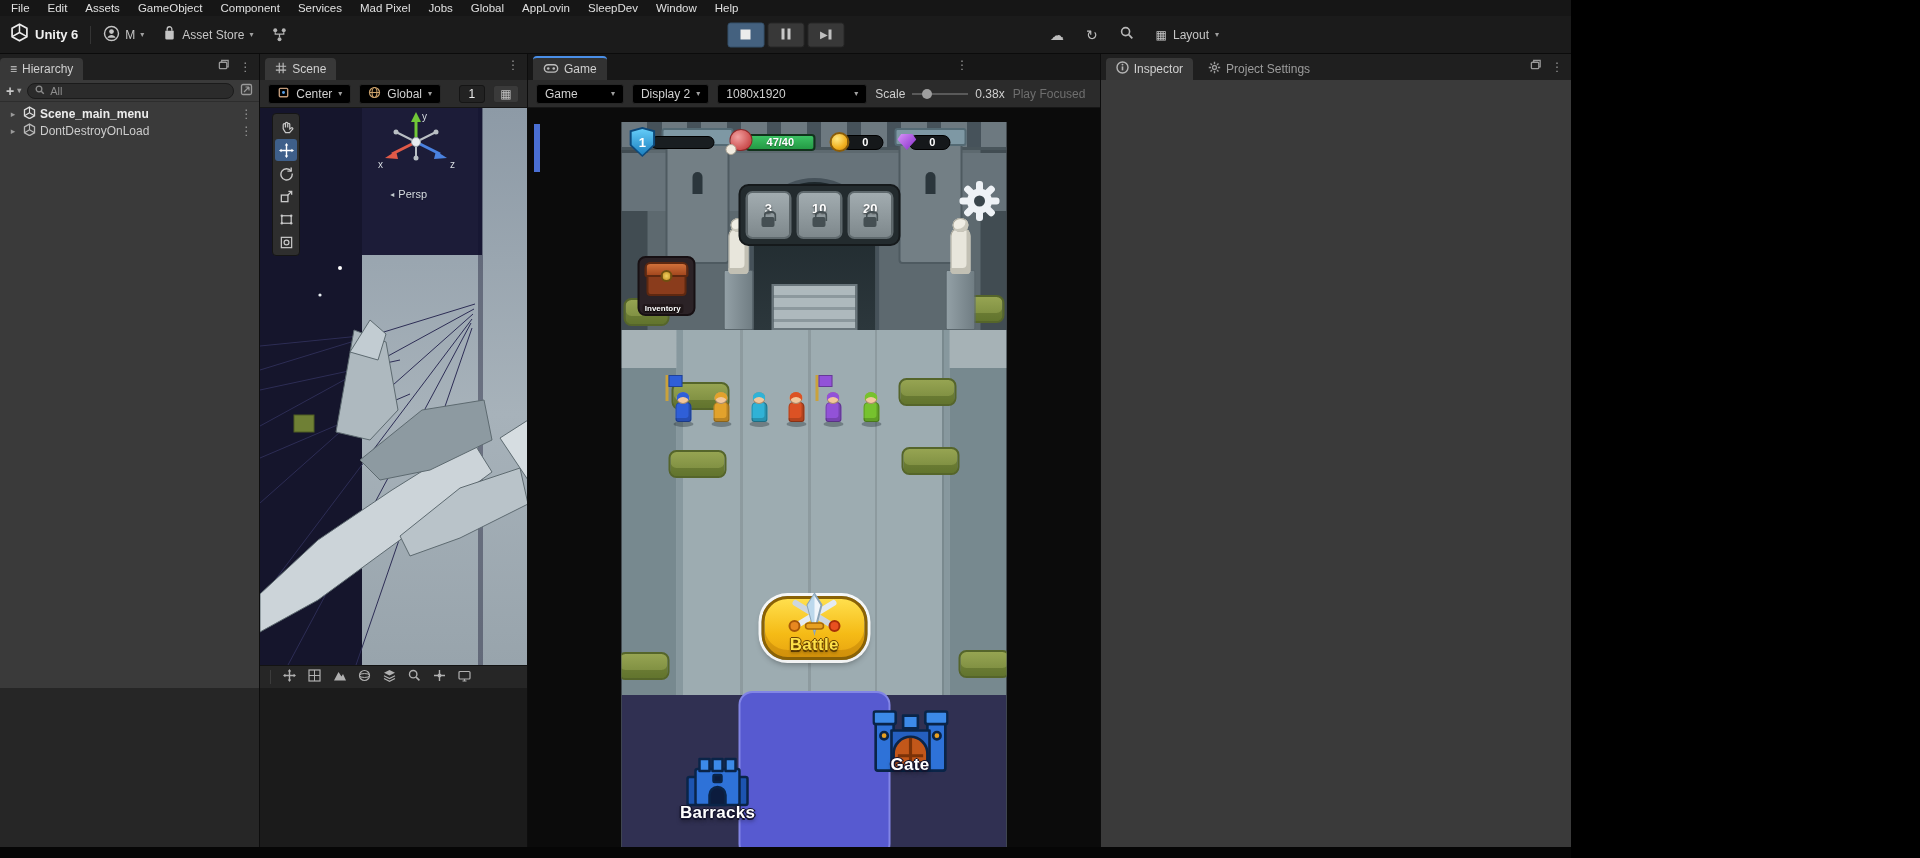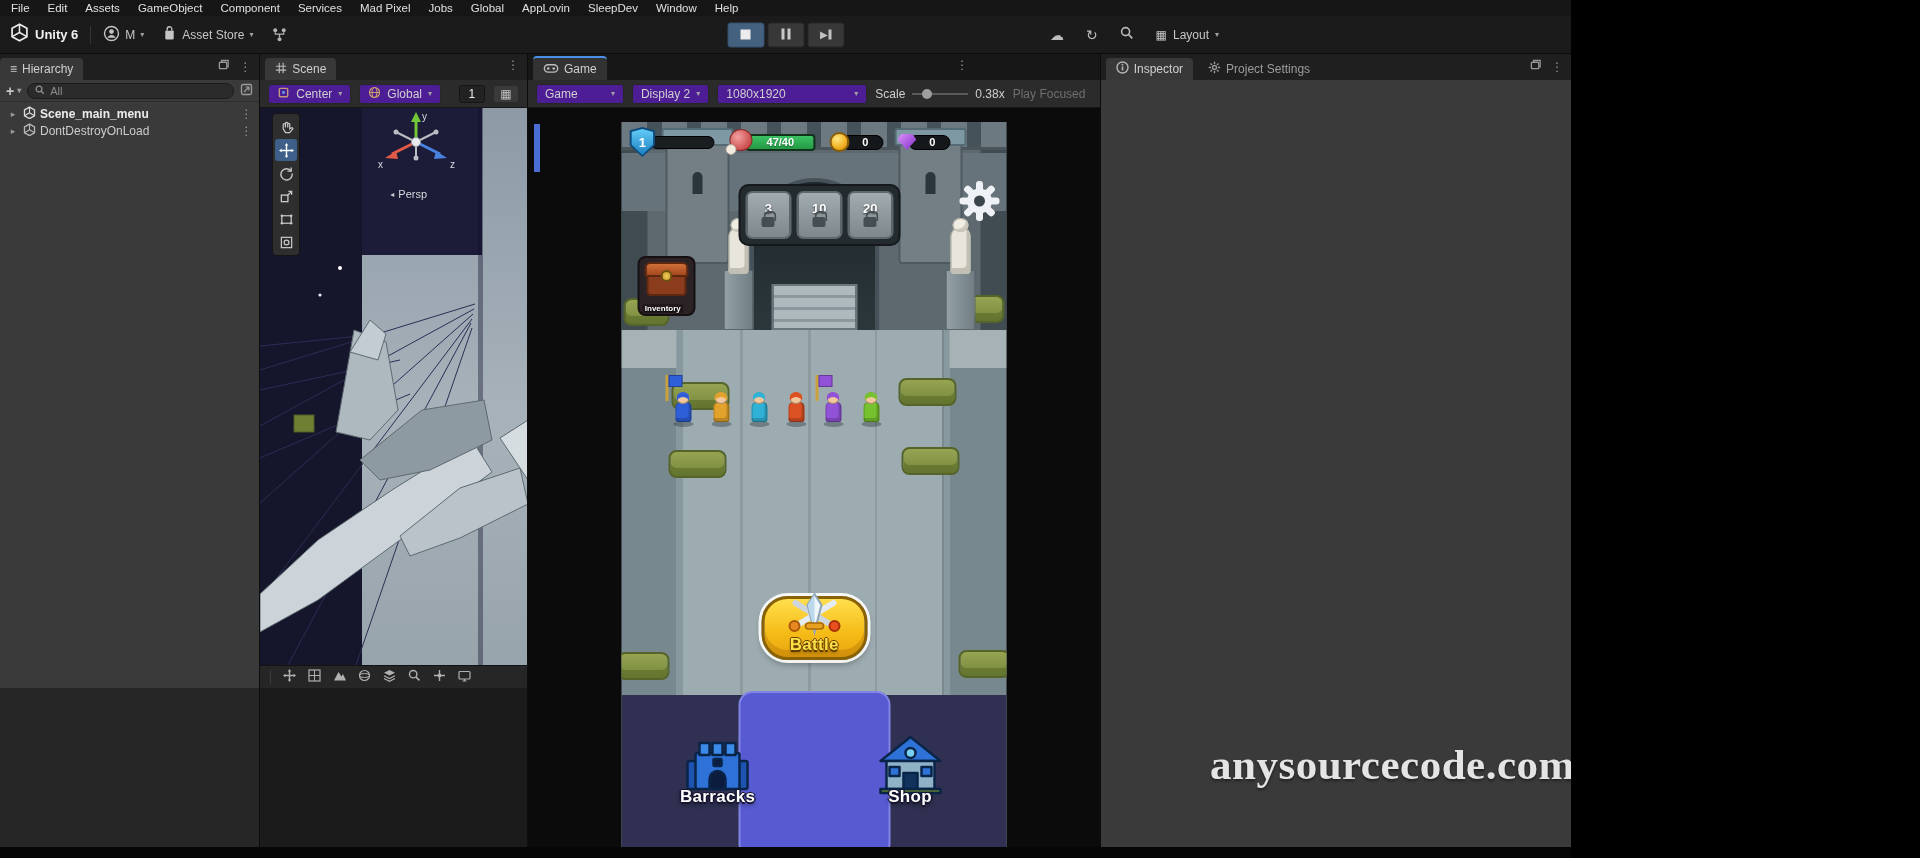--- a/index.html
+++ b/index.html
@@ -40,21 +40,21 @@
   .plus-btn{color:#c8c8c8;font-size:14px;font-weight:700;display:flex;gap:3px;align-items:center}
   .search-field{flex:1;height:16px;background:#2b2b2b;border:1px solid #1b1b1b;border-radius:8px;display:flex;align-items:center;gap:5px;padding:0 7px;color:#8d8d8d;font-size:11px}
   .hier-content{background:#3a3a3a;height:586px;padding-top:3px;flex:none}
   .tree-row{height:17px;display:flex;align-items:center;padding:0 7px;gap:4px;font-size:12px;color:#cccccc}
   .tree-row.first .tree-label{color:#ececec;font-weight:700}
   .tree-arrow{color:#9a9a9a;font-size:9px;width:12px;text-align:center}
   .tree-kebab{margin-left:auto}
   .hier-filler{background:#262626;flex:1}
   
   .panel-toolbar{height:28px;background:#2b2b2b;border-bottom:1px solid #161616;display:flex;align-items:center;gap:8px;padding:0 8px;flex:none}
-  .dd{display:flex;align-items:center;gap:6px;padding:2px 8px;background:#4c1d95;border:1px solid #272727;border-radius:3px;color:#d0d0d0;font-size:12px;height:20px}
+  .dd{display:flex;align-items:center;gap:6px;padding:2px 8px;background:#000000;border:1px solid #272727;border-radius:3px;color:#d0d0d0;font-size:12px;height:20px}
   .dd-wide{width:150px;justify-content:space-between}
   .spacer{flex:1}
   .num-field{width:26px;height:18px;background:#222;border:1px solid #151515;border-radius:3px;color:#ececec;font-size:12px;display:flex;align-items:center;justify-content:center}
   .grid-btn{width:26px;height:18px;background:#3a3a3a;border:1px solid #2a2a2a;border-radius:3px;color:#c0c0c0;display:flex;align-items:center;justify-content:center;font-size:12px}
   
   .scene-viewport{height:557px;position:relative;background:#15152c;overflow:hidden;flex:none}
   .sky{position:absolute;left:102px;top:0;right:0;bottom:0;background:linear-gradient(180deg,#8d9aa6,#a7b2ba 55%,#98a4ac)}
   .window-block{position:absolute;left:102px;top:0;width:120px;height:147px;background:#1c1c38}
   .seam{position:absolute;left:218px;top:0;width:5px;bottom:0;background:rgba(18,18,44,.4)}
   .scene-svg{position:absolute;inset:0}
@@ -145,21 +145,21 @@
   .inv-label{position:absolute;bottom:1px;left:3px;right:10px;text-align:center;font-size:8px;font-weight:700;color:#fff;text-shadow:0 1px 1px #000;background:rgba(20,10,10,.4);border-radius:2px}
   
   .battle{position:absolute;left:140px;top:474px;width:106px;height:64px;z-index:11}
   .battle-bg{position:absolute;inset:0;background:linear-gradient(#ffdf4d,#f5bb16 60%,#e8a410);border:3px solid #8a6206;border-radius:26px;box-shadow:0 0 0 3px rgba(255,255,255,.9),0 4px 6px rgba(0,0,0,.35),inset 0 -7px 0 rgba(160,100,0,.3)}
   .battle-swords{position:absolute;left:50%;transform:translateX(-50%);top:-5px}
   .battle-label{position:absolute;bottom:5px;width:100%;text-align:center;font-size:17px;font-weight:800;color:#fde047;letter-spacing:.3px;text-shadow:-1px 0 #6b4404,1px 0 #6b4404,0 -1px #6b4404,0 2px 0 #5a3a02,0 3px 3px rgba(0,0,0,.3)}
   
   .gnav{position:absolute;left:0;right:0;top:573px;bottom:0;background:#303052;z-index:12}
   .gate-pill{position:absolute;left:117px;top:-4px;width:152px;bottom:0;background:#575ad0;border:2px solid #8285e6;border-radius:14px}
   .gnav-items{position:absolute;inset:0;display:flex}
-  .gnav-item{flex:1;display:flex;flex-direction:column;align-items:center;padding-top:40px;position:relative}
+  .gnav-item{flex:1;display:flex;flex-direction:column;align-items:center;padding-top:56px;position:relative}
   .gnav-item.gate{padding-top:12px}
   .gnav-label{font-size:17px;font-weight:800;color:#fff;margin-top:-12px;letter-spacing:.3px;text-shadow:-1.5px 0 #14142e,1.5px 0 #14142e,0 -1.5px #14142e,0 1.5px #14142e,0 3px 4px rgba(0,0,0,.5)}
   .gnav-item.gate .gnav-label{margin-top:-24px}
   
   .insp-content{flex:1;background:#3a3a3a}
   
   .watermark{position:absolute;left:1210px;top:740px;font-family:"Liberation Serif",serif;font-size:43px;font-weight:700;color:#e4e4e4;letter-spacing:.5px;text-shadow:0 2px 3px rgba(0,0,0,.45);z-index:40}
   .bottom-strip{position:absolute;left:0;right:0;bottom:0;height:11px;background:#060606;z-index:50}
 </style>
 </head>
@@ -657,35 +657,38 @@
                       <rect x="16" y="8" width="10" height="12" fill="#3c8ae8"></rect>
                       <rect x="29" y="8" width="10" height="12" fill="#3c8ae8"></rect>
                       <rect x="42" y="8" width="10" height="12" fill="#3c8ae8"></rect>
                       <path d="M26 54V44a8 8 0 0 1 16 0v10z" fill="#0c1c3e"></path>
                       <rect x="30" y="24" width="8" height="7" rx="1" fill="#0c1c3e"></rect>
                     </g>
                   </svg>
                 </span>
                 <span class="gnav-label">Barracks</span>
               </div>
-              <div class="gnav-item">
+              <div class="gnav-item gate">
                 <span>
-                  <svg width="68" height="60" viewBox="0 0 68 60">
+                  <svg width="76" height="68" viewBox="0 0 72 64">
                     <g stroke="#0a2448" stroke-width="2.5" stroke-linejoin="round">
-                      <path d="M34 2 4 26h60z" fill="#2e72d8"></path>
-                      <path d="M10 26h48v28H10z" fill="#8fb2c6"></path>
-                      <circle cx="34" cy="18" r="5" fill="#7ad0f0"></circle>
-                      <rect x="27" y="38" width="14" height="16" fill="#12325e"></rect>
-                      <rect x="13" y="32" width="10" height="9" fill="#2e72d8"></rect>
-                      <rect x="45" y="32" width="10" height="9" fill="#2e72d8"></rect>
-                      <path d="M4 54h60v4H4z" fill="#5d7a34"></path>
+                      <rect x="3" y="10" width="17" height="50" rx="2" fill="#2e72d8"></rect>
+                      <rect x="52" y="10" width="17" height="50" rx="2" fill="#2e72d8"></rect>
+                      <rect x="1" y="4" width="21" height="12" rx="2" fill="#3c8ae8"></rect>
+                      <rect x="50" y="4" width="21" height="12" rx="2" fill="#3c8ae8"></rect>
+                      <rect x="18" y="22" width="36" height="38" fill="#2560c0"></rect>
+                      <path d="M29 8h14v12H29z" fill="#3c8ae8"></path>
+                      <path d="M20 60V44a16 16 0 0 1 32 0v16z" fill="#c2571a"></path>
+                      <path d="M36 29v31M24 46h24" stroke="#7a3208" stroke-width="3" fill="none"></path>
+                      <circle cx="11" cy="27" r="3.5" fill="#e8a020"></circle>
+                      <circle cx="61" cy="27" r="3.5" fill="#e8a020"></circle>
                     </g>
                   </svg>
                 </span>
-                <span class="gnav-label">Shop</span>
+                <span class="gnav-label">Gate</span>
               </div>
             </div>
           </div>
         </div>
       </div>
     </div>
 
     <div class="panel p-insp">
       <div class="tabstrip">
         <div class="tab">
@@ -708,15 +711,14 @@
                 <rect x="1.5" y="3.5" width="8" height="7" rx="1" fill="none" stroke="#9a9a9a" stroke-width="1.4"></rect>
                 <path d="M4 3.5V1.5h7v7h-1.5" fill="none" stroke="#9a9a9a" stroke-width="1.4"></path>
               </svg></span>
           <span class="kebab-glyph">⋮</span>
         </div>
       </div>
       <div class="insp-content"></div>
     </div>
   </div>
 
-  <div class="watermark">anysourcecode.com</div>
   <div class="bottom-strip"></div>
 </div>
 
 </body></html>

